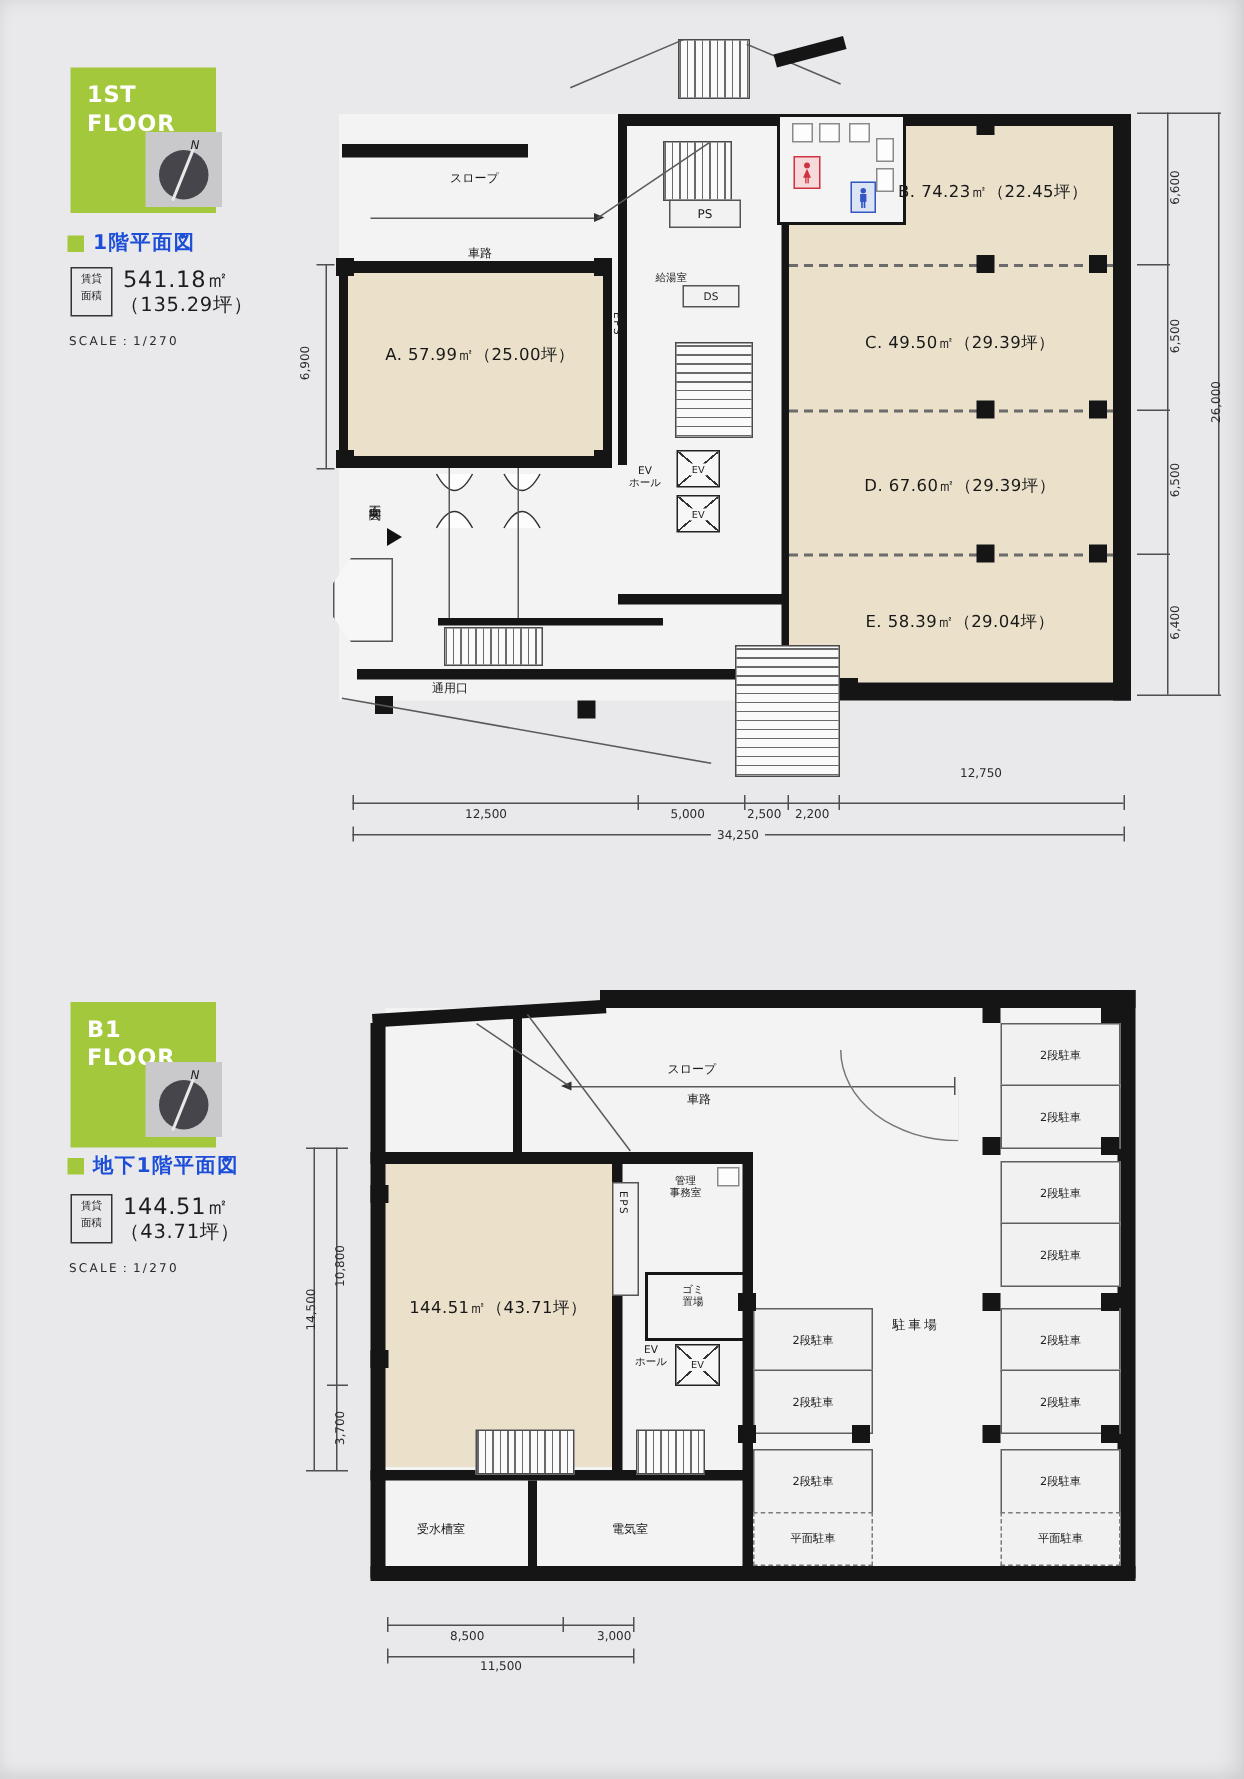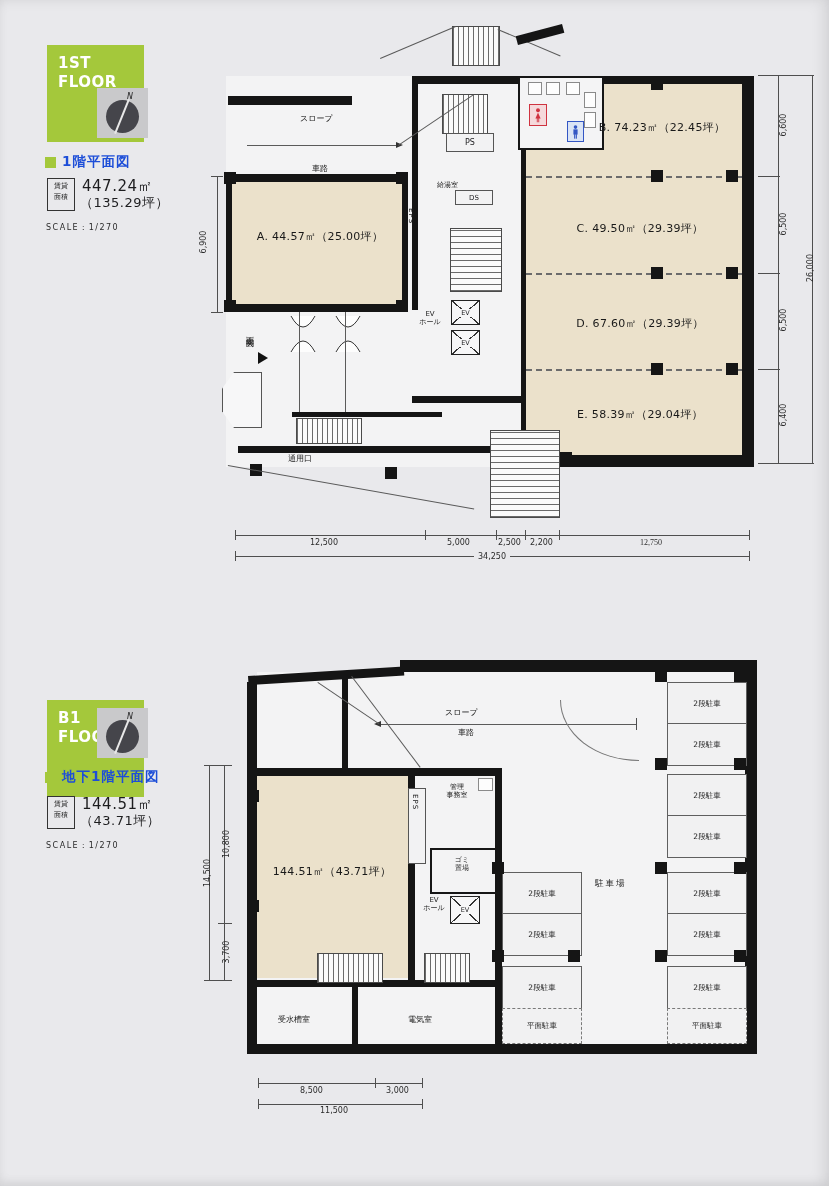--- a/index.html
+++ b/index.html
@@ -63,21 +63,21 @@
     <div class="ccirc" style="left:9px;top:12px;width:33px;height:33px;"></div>
     <div class="needle" style="left:24px;top:10px;height:37px;transform:rotate(22deg);"></div>
     <div class="lbl" style="left:30px;top:4px;font-size:8px;font-style:italic;">N</div>
   </div>
   <div class="gsq" style="left:45px;top:157px;"></div>
   <div class="heading" style="left:62px;top:153px;">1階平面図</div>
   <div class="leasecell" style="left:47px;top:178px;width:26px;height:29px;">
     <div>賃貸</div>
     <div>面積</div>
   </div>
-  <div class="areaval" style="left:82px;top:177px;">447.24㎡</div>
+  <div class="areaval" style="left:82px;top:177px;">541.18㎡</div>
   <div class="areaval2" style="left:80px;top:194px;">（135.29坪）</div>
   <div class="scale" style="left:46px;top:222px;">SCALE：1/270</div>
 
   <div class="floor" style="left:226px;top:76px;width:528px;height:391px;"></div>
 
   <div class="beige" style="left:526px;top:84px;width:216px;height:371px;"></div>
 
   <div class="beige" style="left:232px;top:182px;width:170px;height:122px;"></div>
 
   <div class="wall" style="left:412px;top:76px;width:342px;height:8px;"></div>
@@ -158,21 +158,21 @@
     <div>EV</div>
     <div>ホール</div>
   </div>
 
   <div class="lbl" style="left:300px;top:113px;">スロープ</div>
   <div class="thin" style="left:247px;top:145px;width:150px;"></div>
   <div class="arrR" style="left:396px;top:142px;"></div>
   <div class="thin" style="left:398px;top:145px;width:90px;transform:rotate(-34deg);"></div>
   <div class="lbl" style="left:312px;top:163px;">車路</div>
 
-  <div class="room-lbl" style="left:240px;top:229px;width:160px;">A. 44.57㎡（25.00坪）</div>
+  <div class="room-lbl" style="left:240px;top:229px;width:160px;">A. 57.99㎡（25.00坪）</div>
   <div class="room-lbl" style="left:582px;top:120px;width:160px;">B. 74.23㎡（22.45坪）</div>
   <div class="room-lbl" style="left:560px;top:221px;width:160px;">C. 49.50㎡（29.39坪）</div>
   <div class="room-lbl" style="left:560px;top:316px;width:160px;">D. 67.60㎡（29.39坪）</div>
   <div class="room-lbl" style="left:560px;top:407px;width:160px;">E. 58.39㎡（29.04坪）</div>
 
   <div class="vtext" style="left:243px;top:330px;height:60px;">正面玄関</div>
   <div class="entr-tri" style="left:258px;top:352px;"></div>
   <svg class="abs" style="left:290px;top:314px;" width="26" height="40">
       <path d="M1,2 Q13,24 25,2" fill="#fdfdfd" stroke="#333" stroke-width="1"></path>
       <path d="M1,38 Q13,16 25,38" fill="#fdfdfd" stroke="#333" stroke-width="1"></path>
@@ -216,27 +216,27 @@
   <div class="tick" style="left:235px;top:530px;width:1px;height:10px;"></div>
   <div class="tick" style="left:425px;top:530px;width:1px;height:10px;"></div>
   <div class="tick" style="left:496px;top:530px;width:1px;height:10px;"></div>
   <div class="tick" style="left:525px;top:530px;width:1px;height:10px;"></div>
   <div class="tick" style="left:559px;top:530px;width:1px;height:10px;"></div>
   <div class="tick" style="left:749px;top:530px;width:1px;height:10px;"></div>
   <div class="dim" style="left:310px;top:538px;">12,500</div>
   <div class="dim" style="left:447px;top:538px;">5,000</div>
   <div class="dim" style="left:498px;top:538px;">2,500</div>
   <div class="dim" style="left:530px;top:538px;">2,200</div>
-  <div class="dim" style="left:640px;top:538px;font-family:Liberation Serif, serif;">12,750</div>
+  <div class="dim" style="left:640px;top:511px;">12,750</div>
   <div class="dline" style="left:235px;top:556px;width:514px;height:1px;"></div>
   <div class="tick" style="left:235px;top:551px;width:1px;height:10px;"></div>
   <div class="tick" style="left:749px;top:551px;width:1px;height:10px;"></div>
   <div class="dim" style="left:474px;top:552px;background:#e9e9ec;padding:0 4px;">34,250</div>
 
-  <div class="badge" style="left:47px;top:668px;width:86px;height:88px;margin-top:32px;">
+  <div class="badge" style="left:47px;top:668px;width:86px;height:88px;">
     <div>B1</div>
     <div>FLOOR</div>
   </div>
   <div class="compass" style="left:97px;top:708px;width:51px;height:50px;">
     <div class="ccirc" style="left:9px;top:12px;width:33px;height:33px;"></div>
     <div class="needle" style="left:24px;top:10px;height:37px;transform:rotate(22deg);"></div>
     <div class="lbl" style="left:30px;top:4px;font-size:8px;font-style:italic;">N</div>
   </div>
   <div class="gsq" style="left:45px;top:772px;"></div>
   <div class="heading" style="left:62px;top:768px;">地下1階平面図</div>
@@ -358,19 +358,19 @@
   <div class="tick" style="left:204px;top:980px;width:28px;height:1px;"></div>
   <div class="vdim" style="left:198px;top:838px;">10,800</div>
   <div class="vdim" style="left:198px;top:946px;">3,700</div>
   <div class="vdim" style="left:179px;top:867px;">14,500</div>
 
   <div class="dline" style="left:258px;top:1083px;width:164px;height:1px;"></div>
   <div class="tick" style="left:258px;top:1078px;width:1px;height:10px;"></div>
   <div class="tick" style="left:375px;top:1078px;width:1px;height:10px;"></div>
   <div class="tick" style="left:422px;top:1078px;width:1px;height:10px;"></div>
   <div class="dim" style="left:300px;top:1086px;">8,500</div>
-  <div class="dim" style="left:386px;top:1086px;">3,000</div>
+  <div class="dim" style="left:398px;top:1086px;">3,000</div>
   <div class="dline" style="left:258px;top:1104px;width:164px;height:1px;"></div>
   <div class="tick" style="left:258px;top:1099px;width:1px;height:10px;"></div>
   <div class="tick" style="left:422px;top:1099px;width:1px;height:10px;"></div>
   <div class="dim" style="left:316px;top:1106px;background:#e9e9ec;padding:0 4px;">11,500</div>
 
 </div>
 
 </body></html>

